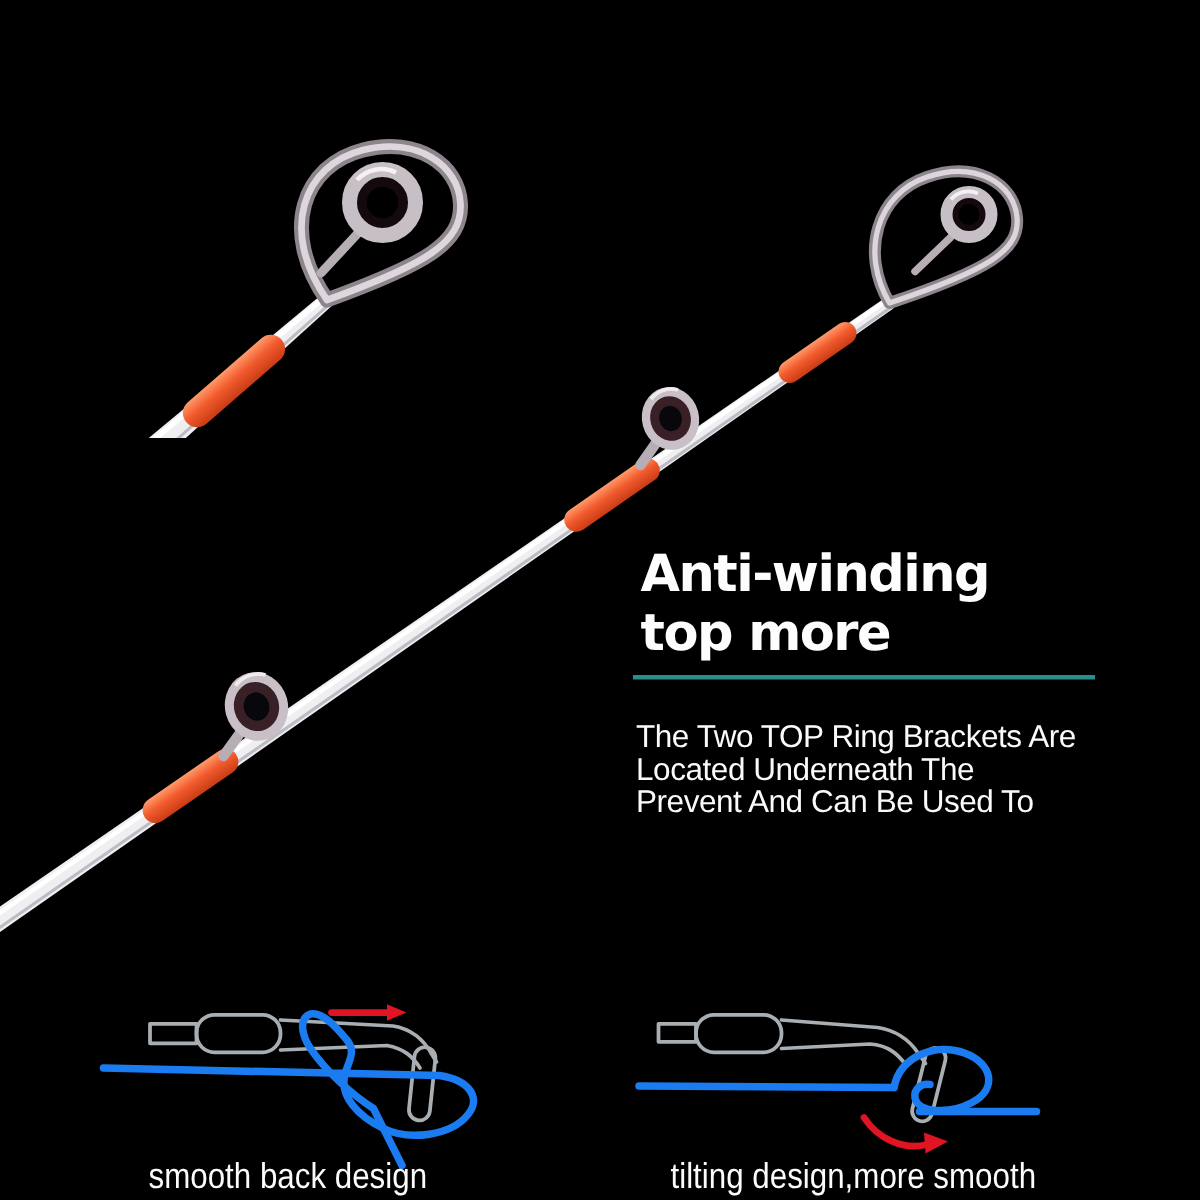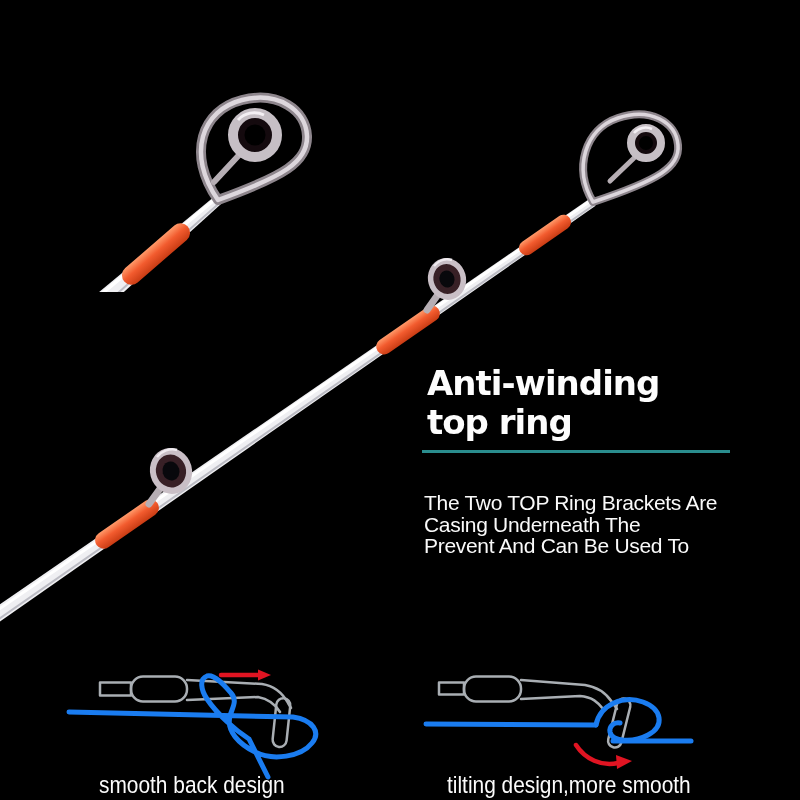--- a/index.html
+++ b/index.html
@@ -11,21 +11,21 @@
 
   
   .inset-frame{left:92px;top:54px;width:251px;height:208px;
 edge    border:2px solid var(--inset-border,#cfcfcf);border-radius:12px;overflow:hidden;}
 
   
   .headline{left:427px;top:330px;width:330px;
     font-family:"DejaVu Sans",sans-serif;font-weight:bold;
     font-size:34px;line-height:39px;letter-spacing:-1px;color:#fdfdfd;}
   .divider{left:422px;top:416px;width:308px;height:3px;background:var(--accent-teal,#2a8d8e);}
-  .description{left:424px;top:458px;width:330px;
+  .description{left:424px;top:447px;width:330px;
     font-size:21px;line-height:21.5px;letter-spacing:-0.3px;color:#fafafa;}
 
   
   .gray-stroke{stroke:var(--outline-gray,#a9aeb3);stroke-width:2.5;fill:none;stroke-linejoin:round;stroke-linecap:round;}
   .blue-stroke{stroke:var(--line-blue,#1a7cf0);stroke-width:5;fill:none;stroke-linecap:round;}
   .red-stroke{stroke:var(--arrow-red,#e01422);stroke-width:4.5;fill:none;stroke-linecap:round;}
   .red-fill{fill:var(--arrow-red,#e01422);}
 
   .caption{top:737px;font-size:24px;color:#fbfbfb;white-space:nowrap;
     transform:scaleX(.87);transform-origin:left top;}
@@ -107,28 +107,28 @@
         <line x1="148" y1="66" x2="122" y2="94" stroke="#b6aeb4" stroke-width="6" stroke-linecap="round"></line>
         <circle cx="163" cy="47" r="22" fill="#140a0e" stroke="#c6bfc5" stroke-width="10"></circle>
         <circle cx="163" cy="47" r="10.5" fill="#000"></circle>
         <path d="M 146 32 A 22 22 0 0 1 172 27" stroke="#f4f0f4" stroke-width="3" fill="none"></path>
       </g>
     </svg>
   </div>
 
   <div class="abs headline">
     <div>Anti-winding</div>
-    <div>top ring</div>
+    <div>top more</div>
   </div>
 
   <div class="abs divider"></div>
 
   <div class="abs description">
     <div>The Two TOP Ring Brackets Are</div>
-    <div>Casing Underneath The</div>
+    <div>Located Underneath The</div>
     <div>Prevent And Can Be Used To</div>
   </div>
 
   <svg class="abs" style="left:55px;top:612px" width="340" height="135" viewBox="0 0 340 135">
     <g>
       <rect class="gray-stroke" x="45" y="36.5" width="31" height="13"></rect>
       <rect class="gray-stroke" x="76" y="30.5" width="56" height="25" rx="12"></rect>
       <path class="gray-stroke" d="M 132 34 L 207 38 C 220 40 228 48 233 57 L 236 62"></path>
       <path class="gray-stroke" d="M 132 54 L 203 51 C 214 53 220 58 225 66"></path>
       <rect class="gray-stroke" x="219.5" y="52" width="14" height="49" rx="7" transform="rotate(6 226 76)"></rect>

